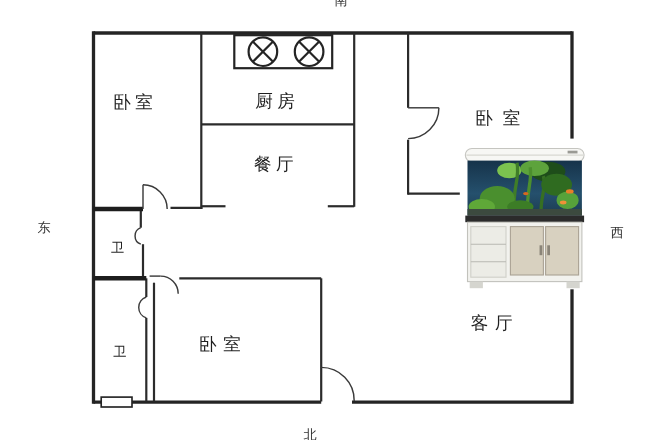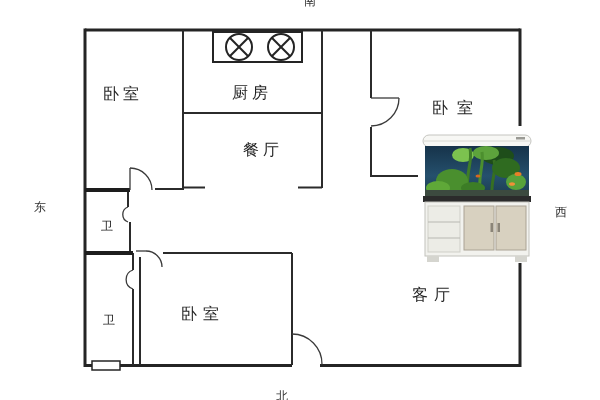--- a/index.html
+++ b/index.html
@@ -155,25 +155,25 @@
         <rect x="72.5" y="97" width="2.5" height="9" fill="#8a8478"></rect>
         <rect x="79.5" y="97" width="2.5" height="9" fill="#8a8478"></rect>
         <rect x="9" y="130" width="12" height="6" fill="#d5d5cf"></rect>
         <rect x="97" y="130" width="12" height="6" fill="#d5d5cf"></rect>
       </g>
     </svg>
   </div>
 
   <div class="lbl ls4" style="left:123px;top:94px">卧室</div>
   <div class="lbl ls4" style="left:252px;top:93px">厨房</div>
-  <div class="lbl ls4" style="left:263px;top:150px">餐厅</div>
+  <div class="lbl ls4" style="left:251px;top:150px">餐厅</div>
   <div class="lbl ls9" style="left:457px;top:108px">卧室</div>
   <div class="lbl sm" style="left:107px;top:226px">卫</div>
   <div class="lbl sm" style="left:109px;top:320px">卫</div>
   <div class="lbl ls6" style="left:203px;top:314px">卧室</div>
-  <div class="lbl ls6" style="left:434px;top:295px">客厅</div>
+  <div class="lbl ls6" style="left:450px;top:295px">客厅</div>
 
   <div class="lbl cmp" style="left:310px;top:1px">南</div>
   <div class="lbl cmp" style="left:282px;top:396px">北</div>
   <div class="lbl cmp" style="left:40px;top:207px">东</div>
   <div class="lbl cmp" style="left:561px;top:212px">西</div>
 
 </div>
 
 </body></html>

